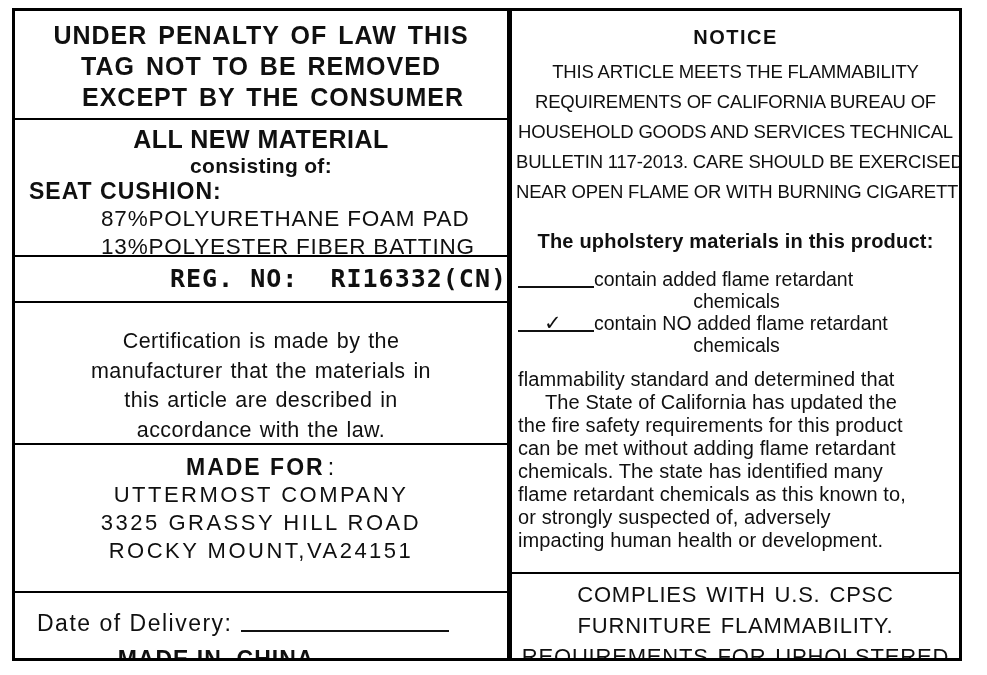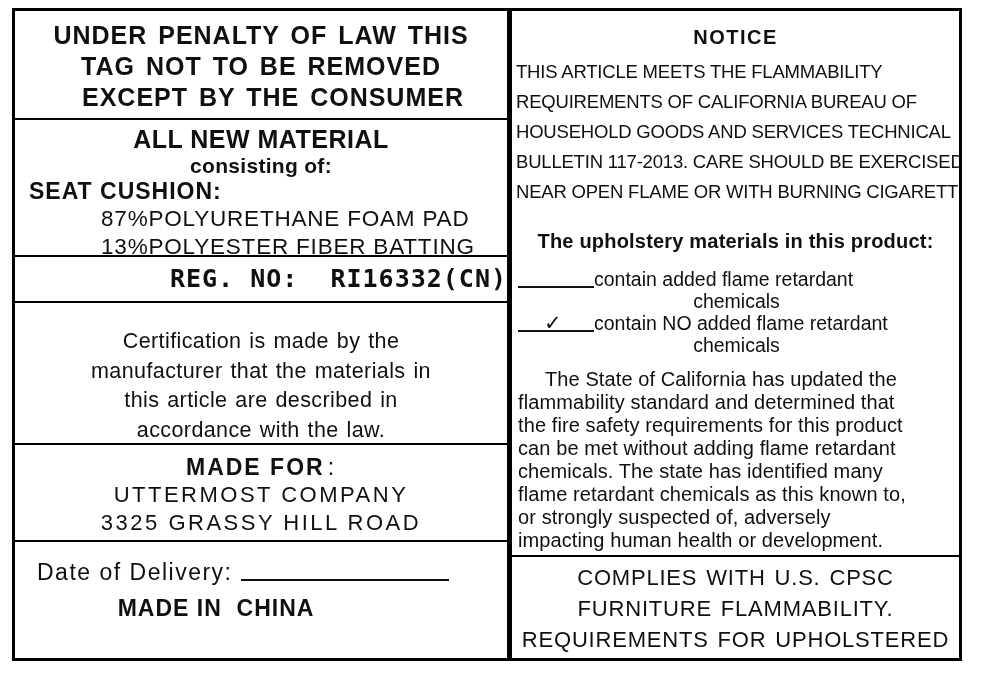--- a/index.html
+++ b/index.html
@@ -14,21 +14,21 @@
   }
   .panel.left{left:12px;width:498px;}
   .divider-bar{position:absolute;top:8px;left:510px;width:13px;height:653px;background:#000;}
   .panel.right{left:509px;width:453px;}
 
   .sec{border-bottom:2px solid #000;overflow:hidden;box-sizing:border-box;}
   .s1{height:109px;}
   .s2{height:137px;}
   .s3{height:46px;}
   .s4{height:142px;}
-  .s5{height:97px;}
+  .s5{height:148px;}
   .s6{flex:1;border-bottom:none;}
 
   .penalty-line{text-align:center;font-weight:bold;font-size:25px;line-height:31px;letter-spacing:1px;word-spacing:3px;}
   .penalty-line.first{padding-top:9px;}
   .penalty-line.shift{padding-left:24px;}
 
   .mat-title{margin-top:5px;text-align:center;font-weight:bold;font-size:25px;line-height:29px;letter-spacing:0.5px;}
   .mat-sub{text-align:center;font-weight:bold;font-size:21px;line-height:24px;letter-spacing:0.3px;}
   .mat-comp{padding-left:14px;font-weight:bold;font-size:23px;line-height:27px;letter-spacing:1px;}
   .mat-line{padding-left:86px;font-size:22.5px;line-height:28px;letter-spacing:0.8px;white-space:nowrap;}
@@ -41,35 +41,35 @@
   .mf-head{padding-top:9px;text-align:center;font-weight:bold;font-size:23px;line-height:27px;letter-spacing:2px;}
   .mf-colon{font-weight:normal;margin-left:3px;}
   .mf-line{text-align:center;font-size:22px;line-height:28px;letter-spacing:2.5px;white-space:nowrap;}
 
   .dod{padding:17px 0 0 22px;font-size:23px;letter-spacing:1.5px;white-space:nowrap;}
   .blank-date{display:inline-block;width:208px;border-bottom:2.5px solid #111;height:12px;margin-left:8px;vertical-align:-1px;}
   .mic{margin-top:9px;text-align:center;font-weight:bold;font-size:23px;letter-spacing:1px;white-space:pre;transform:translateX(-45px);}
 
   .r1{flex:1;border-bottom:2px solid #000;overflow:hidden;padding:0 4px;}
   .notice-title{margin-top:14px;text-align:center;font-weight:bold;font-size:20px;letter-spacing:1.5px;line-height:24px;}
-  .notice-line{text-align:left;font-size:18.5px;line-height:30px;letter-spacing:-0.2px;white-space:nowrap;}
+  .notice-line{text-align:center;font-size:18.5px;line-height:30px;letter-spacing:-0.2px;white-space:nowrap;}
   .notice-lines{margin-top:8px;}
   .uph{margin-top:22px;text-align:center;font-weight:bold;font-size:20px;letter-spacing:0.2px;line-height:24px;}
 
   .options{margin-top:15px;}
   .opt-line{font-size:19.5px;line-height:22px;padding-left:2px;white-space:nowrap;}
   .opt-cont{font-size:19.5px;line-height:22px;padding-left:2px;text-align:center;}
   .opt-blank{display:inline-block;width:76px;border-bottom:2px solid #111;height:15px;position:relative;vertical-align:-2px;}
   .opt-mark{position:absolute;left:26px;bottom:-3px;font-size:21px;line-height:21px;}
 
   .cal{margin-top:12px;padding-left:2px;}
   .cal-line{font-size:20px;line-height:23px;letter-spacing:0.1px;white-space:nowrap;}
   .cal-line.first{padding-left:27px;}
 
-  .r2{height:101px;text-align:center;padding-top:5px;box-sizing:border-box;overflow:hidden;}
+  .r2{height:84px;text-align:center;padding-top:5px;box-sizing:border-box;overflow:hidden;}
   .comp-line{font-size:22px;line-height:31px;letter-spacing:0.8px;word-spacing:2px;white-space:nowrap;}
 </style>
 </head>
 <body>
 
 <div class="canvas">
 
   <div class="panel left">
 
     <div class="sec s1">
@@ -128,22 +128,22 @@
       <div class="uph">The upholstery materials in this product:</div>
 
       <div class="options">
         <div class="opt-line"><span class="opt-blank"><span class="opt-mark"></span></span><span>contain added flame retardant</span></div>
         <div class="opt-cont">chemicals</div>
         <div class="opt-line"><span class="opt-blank"><span class="opt-mark">✓</span></span><span>contain NO added flame retardant</span></div>
         <div class="opt-cont">chemicals</div>
       </div>
 
       <div class="cal">
+        <div class="cal-line">flammability standard and determined that</div>
         <div class="cal-line first">The State of California has updated the</div>
-        <div class="cal-line">flammability standard and determined that</div>
         <div class="cal-line">the fire safety requirements for this product</div>
         <div class="cal-line">can be met without adding flame retardant</div>
         <div class="cal-line">chemicals. The state has identified many</div>
         <div class="cal-line">flame retardant chemicals as this known to,</div>
         <div class="cal-line">or strongly suspected of, adversely</div>
         <div class="cal-line">impacting human health or development.</div>
       </div>
     </div>
 
     <div class="r2">

